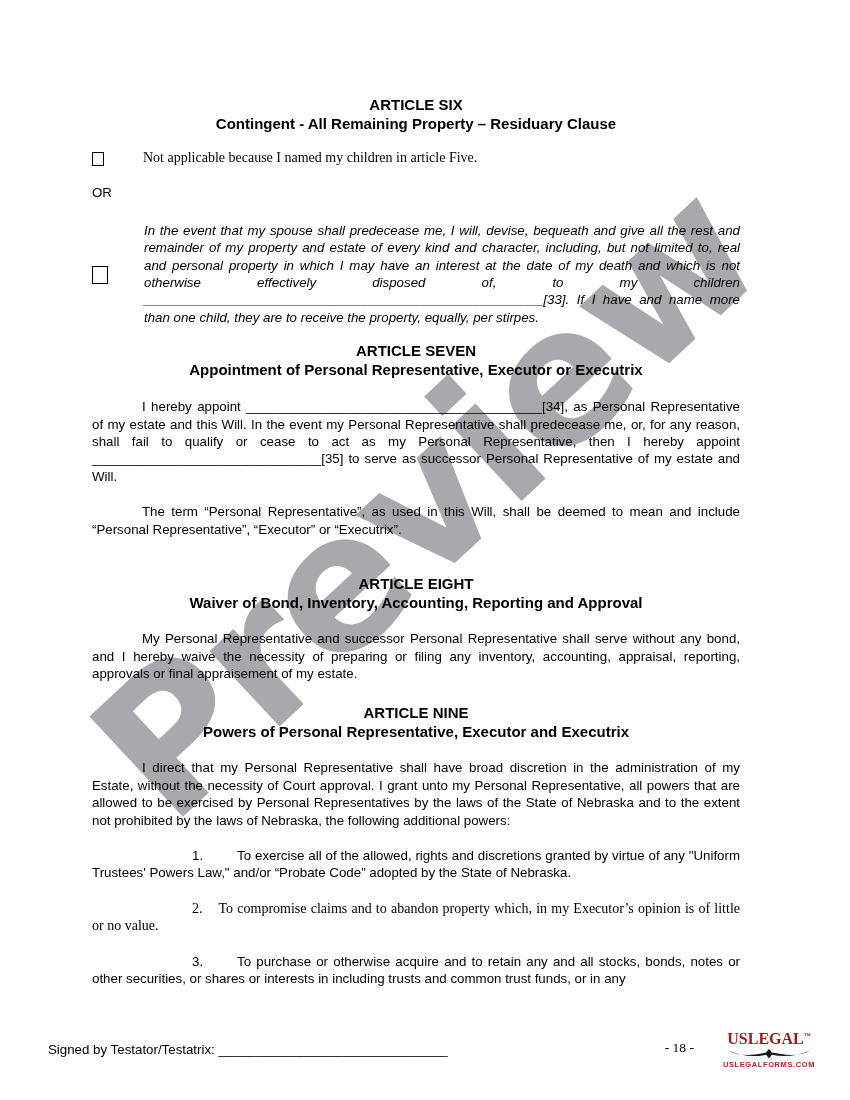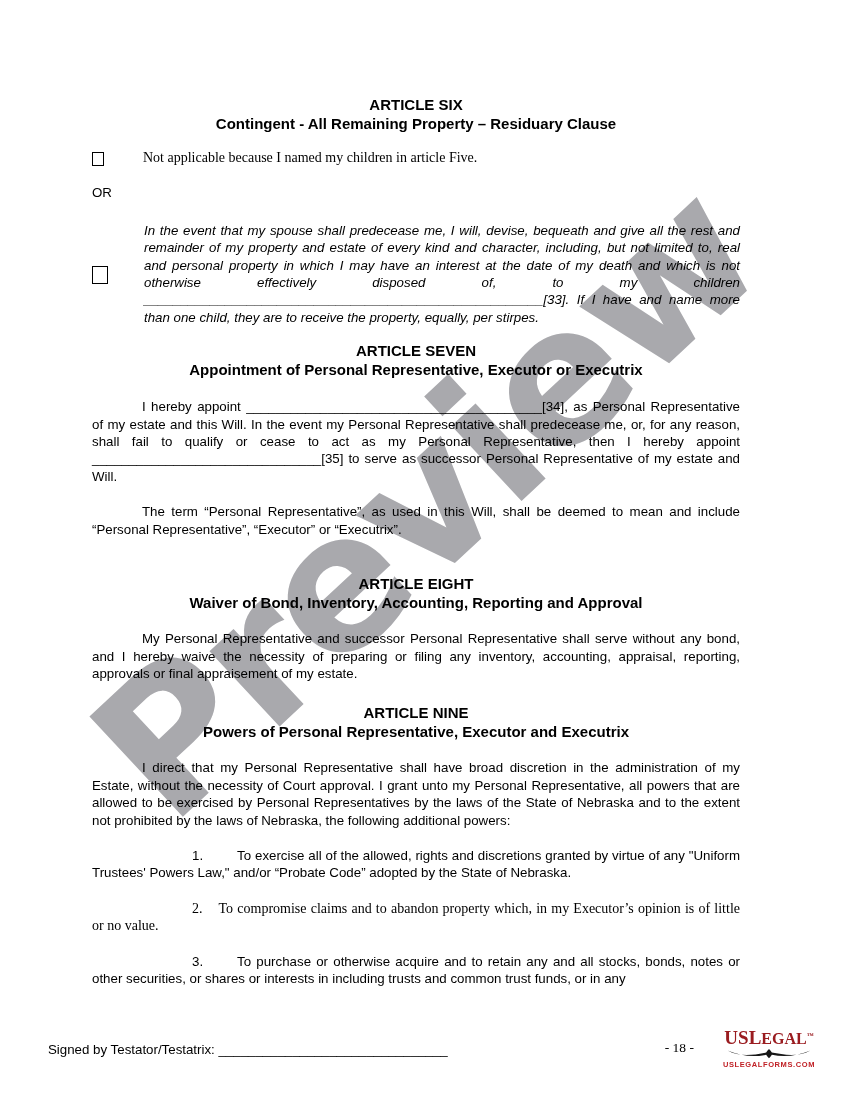--- a/index.html
+++ b/index.html
@@ -79,21 +79,21 @@
     white-space:nowrap;
   }
   .logo{width:106px;text-align:center;flex:0 0 auto;}
   .logo-word{
     font-family:"Liberation Serif",serif;
     font-weight:bold;
     color:#9a1c20;
     line-height:20px;
     white-space:nowrap;
   }
-  .logo-word .lg{font-size:19px;}
+  .logo-word .lg{font-size:16px;}
   .logo-word .sm{font-size:16px;text-align:center;}
   .logo-word .tm{font-size:7px;vertical-align:super;color:#9a1c20;}
   .eagle{display:block;margin:0 auto;width:96px;height:10px;}
   .site{
     font-size:7.5px;
     font-weight:bold;
     color:#c02126;
     letter-spacing:0.6px;
     margin-top:1px;
     white-space:nowrap;

